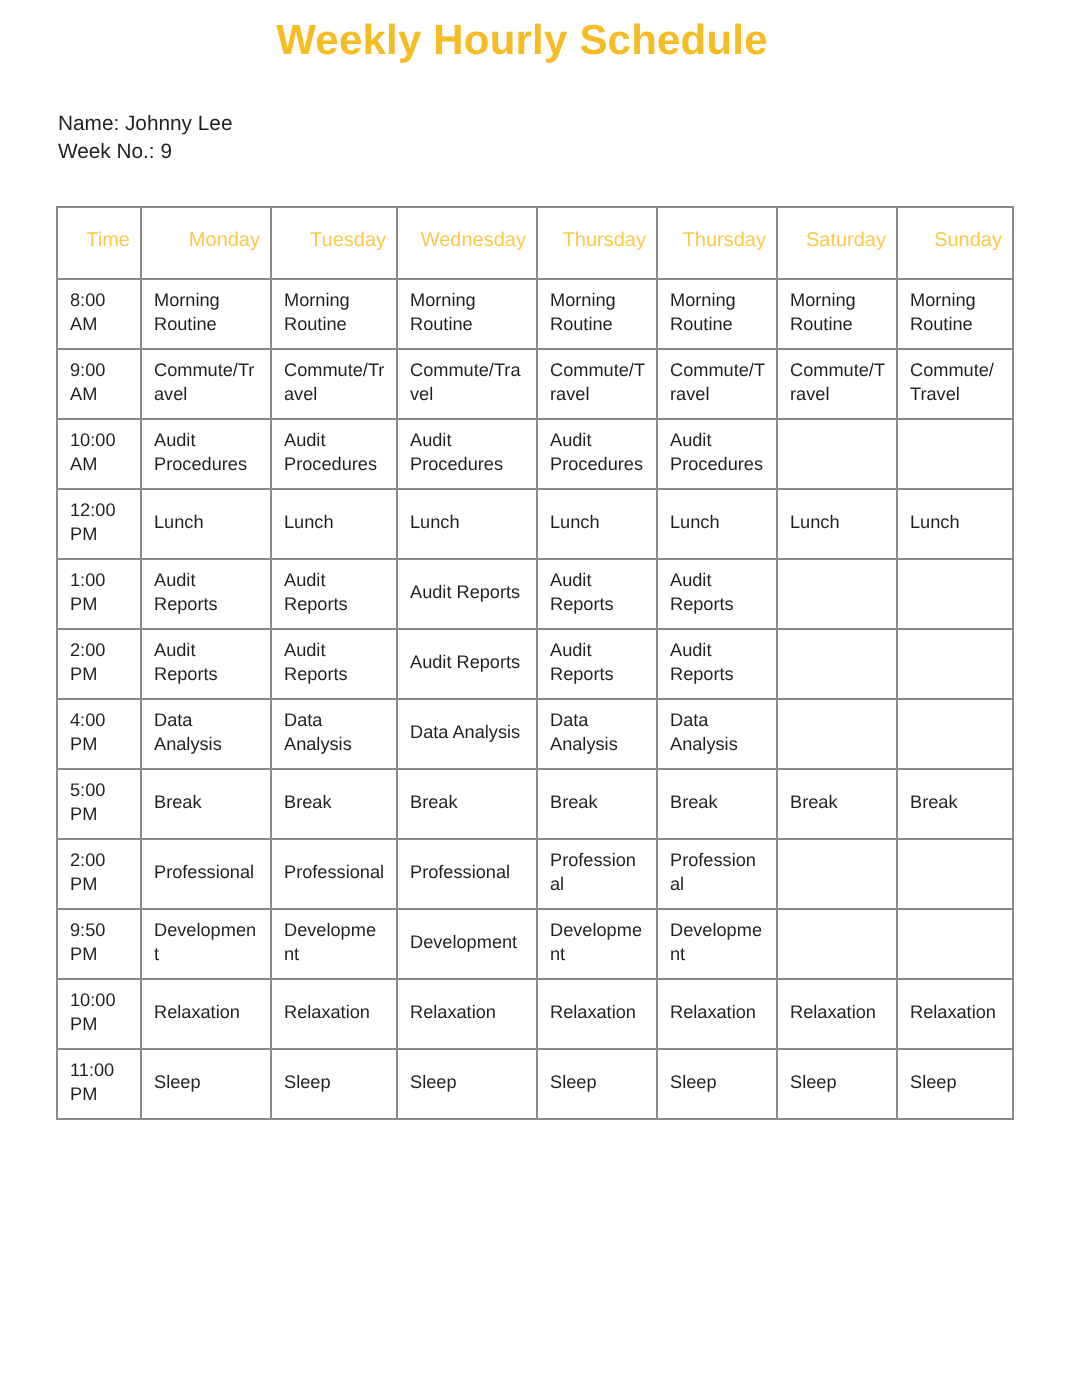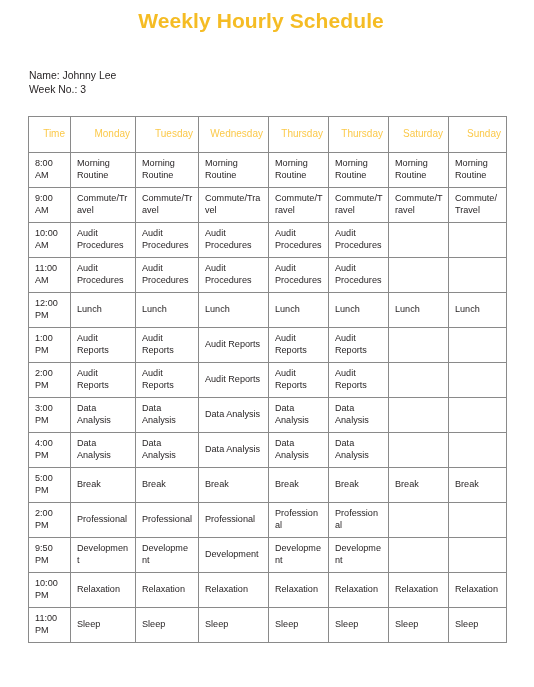--- a/index.html
+++ b/index.html
@@ -26,21 +26,21 @@
     text-align: center;
     font-size: 21px;
     font-weight: bold;
     color: #f5bc24;
     letter-spacing: 0.1px;
     padding-top: 9px;
     line-height: 1.15;
   }
   .meta {
     margin-left: 29px;
-    margin-top: 36px;
+    margin-top: 23px;
     font-size: 10.4px;
     line-height: 1.32;
     color: #231f20;
   }
   .meta div {
     white-space: nowrap;
   }
   .table-wrap {
     margin-left: 28px;
     margin-top: 19px;
@@ -90,21 +90,21 @@
 </style>
 </head>
 <body>
 
 <div class="page">
 
   <div class="title">Weekly Hourly Schedule</div>
 
   <div class="meta">
     <div>Name: Johnny Lee</div>
-    <div>Week No.: 3</div>
+    <div>Week No.: 9</div>
   </div>
 
   <div class="table-wrap">
     <table class="schedule">
       <colgroup>
         <col class="c-time">
           <col class="c-mon">
           <col class="c-tue">
           <col class="c-wed">
         <col class="c-thu">
@@ -149,30 +149,20 @@
             <td class="time-cell">10:00 AM</td>
             <td>Audit Procedures</td>
             <td>Audit Procedures</td>
             <td>Audit Procedures</td>
             <td>Audit Procedures</td>
             <td>Audit Procedures</td>
             <td></td>
             <td></td>
           </tr>
           <tr>
-            <td class="time-cell">11:00 AM</td>
-            <td>Audit Procedures</td>
-            <td>Audit Procedures</td>
-            <td>Audit Procedures</td>
-            <td>Audit Procedures</td>
-            <td>Audit Procedures</td>
-            <td></td>
-            <td></td>
-          </tr>
-          <tr>
             <td class="time-cell">12:00 PM</td>
             <td>Lunch</td>
             <td>Lunch</td>
             <td>Lunch</td>
             <td>Lunch</td>
             <td>Lunch</td>
             <td>Lunch</td>
             <td>Lunch</td>
           </tr>
           <tr>
@@ -185,30 +175,20 @@
             <td></td>
             <td></td>
           </tr>
           <tr>
             <td class="time-cell">2:00 PM</td>
             <td>Audit Reports</td>
             <td>Audit Reports</td>
             <td>Audit Reports</td>
             <td>Audit Reports</td>
             <td>Audit Reports</td>
-            <td></td>
-            <td></td>
-          </tr>
-          <tr>
-            <td class="time-cell">3:00 PM</td>
-            <td>Data Analysis</td>
-            <td>Data Analysis</td>
-            <td>Data Analysis</td>
-            <td>Data Analysis</td>
-            <td>Data Analysis</td>
             <td></td>
             <td></td>
           </tr>
           <tr>
             <td class="time-cell">4:00 PM</td>
             <td>Data Analysis</td>
             <td>Data Analysis</td>
             <td>Data Analysis</td>
             <td>Data Analysis</td>
             <td>Data Analysis</td>

